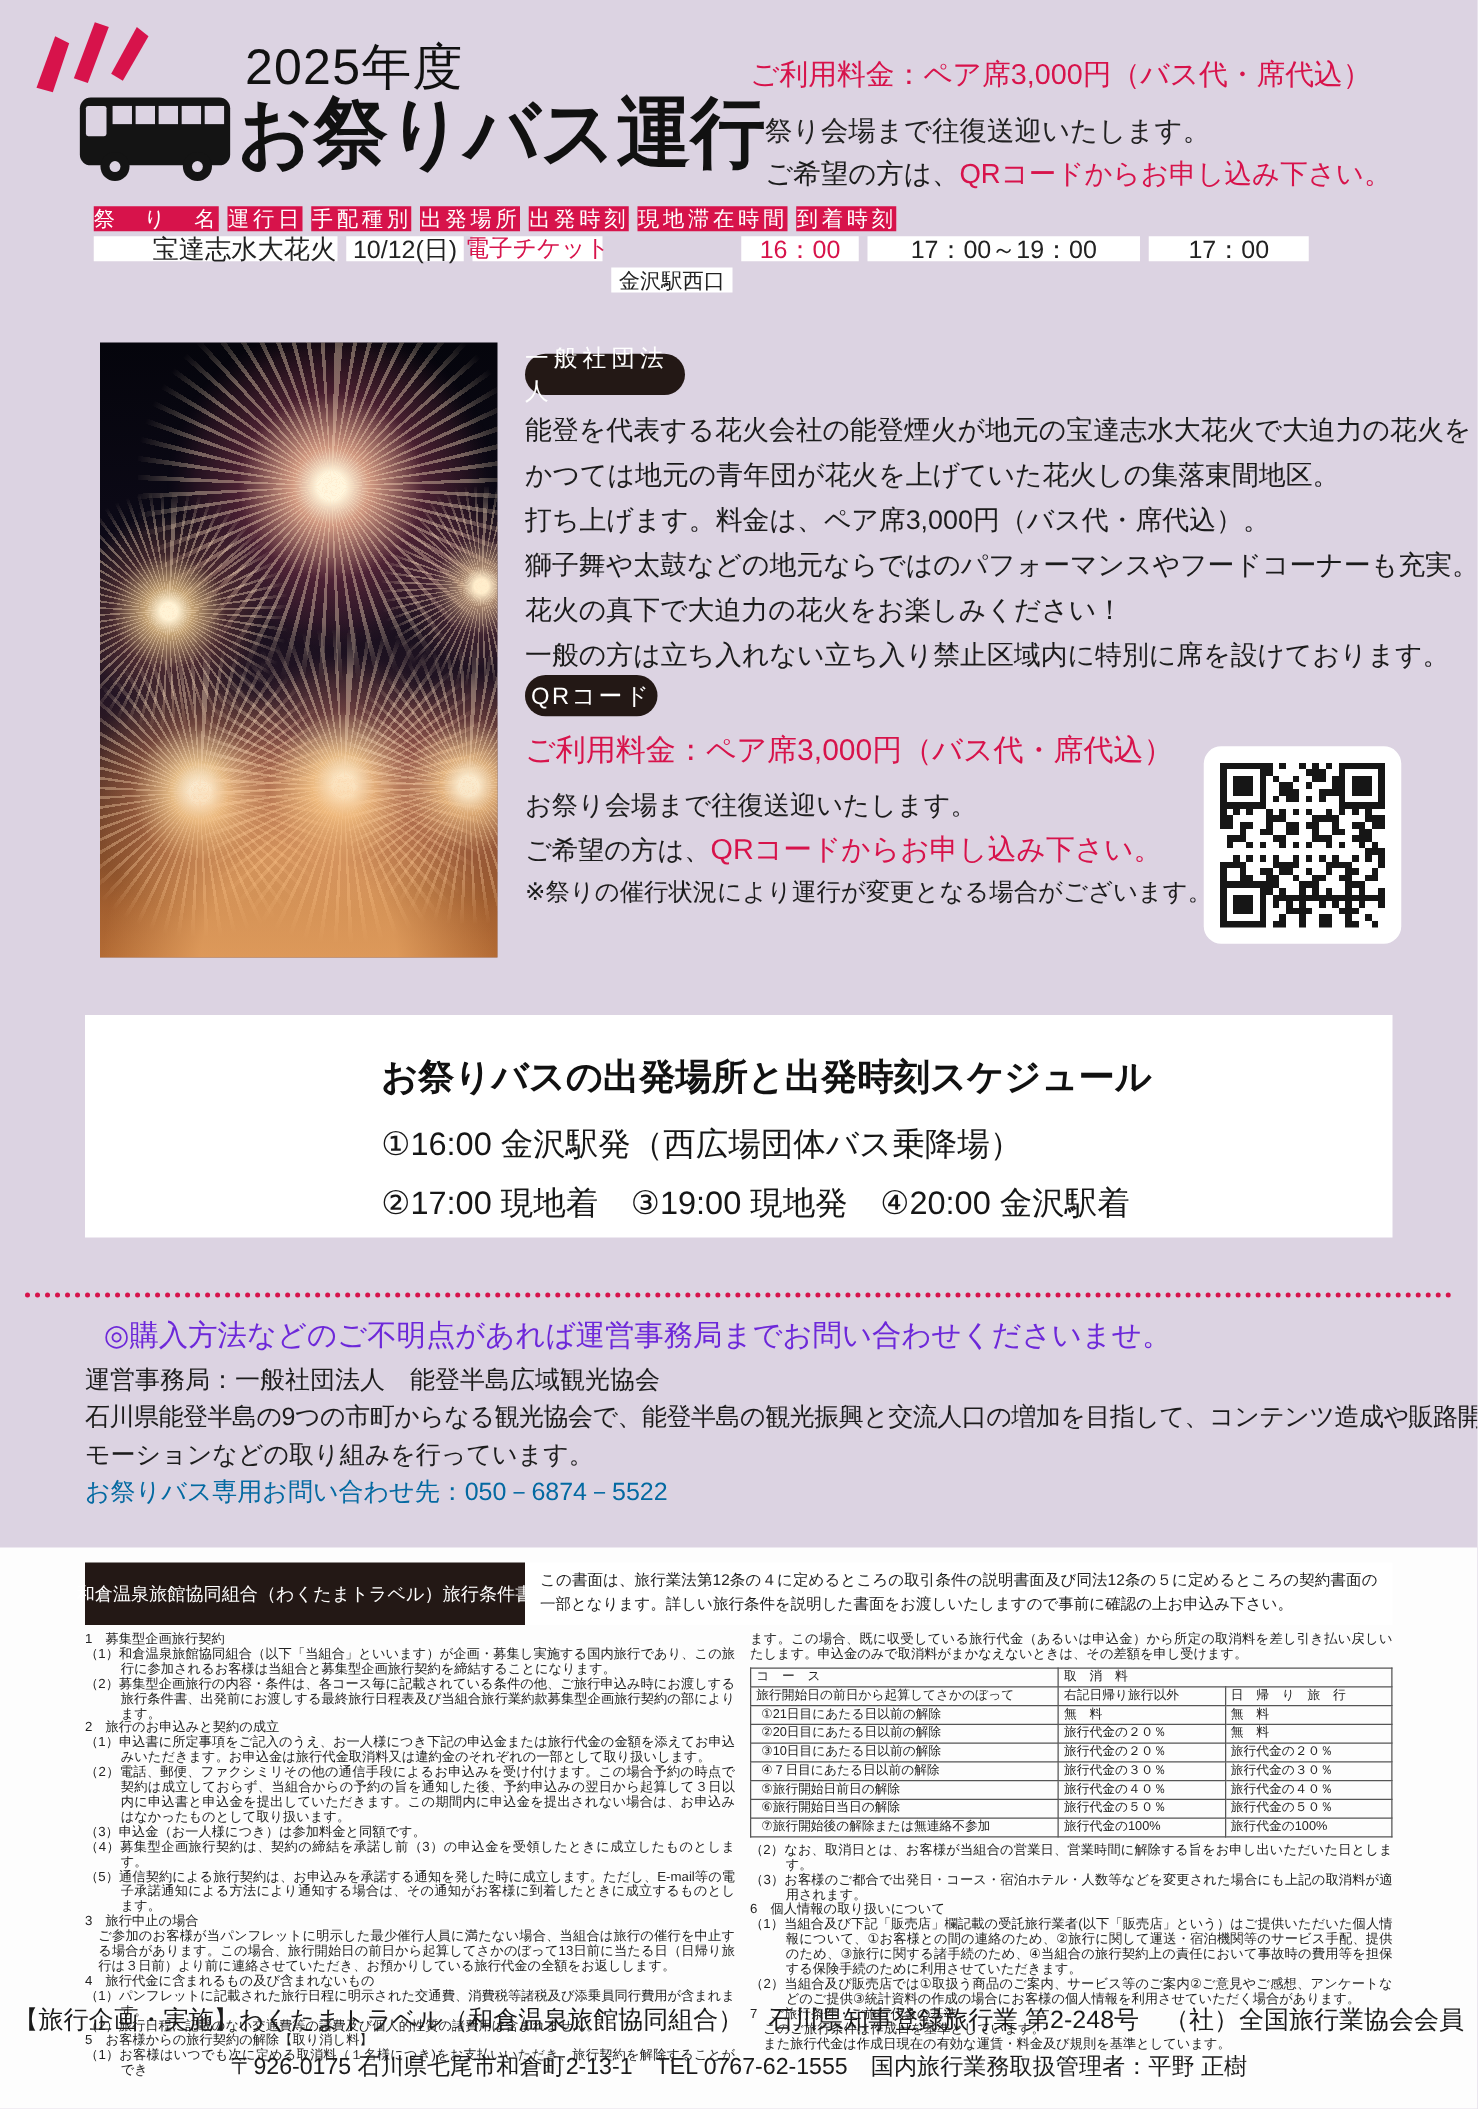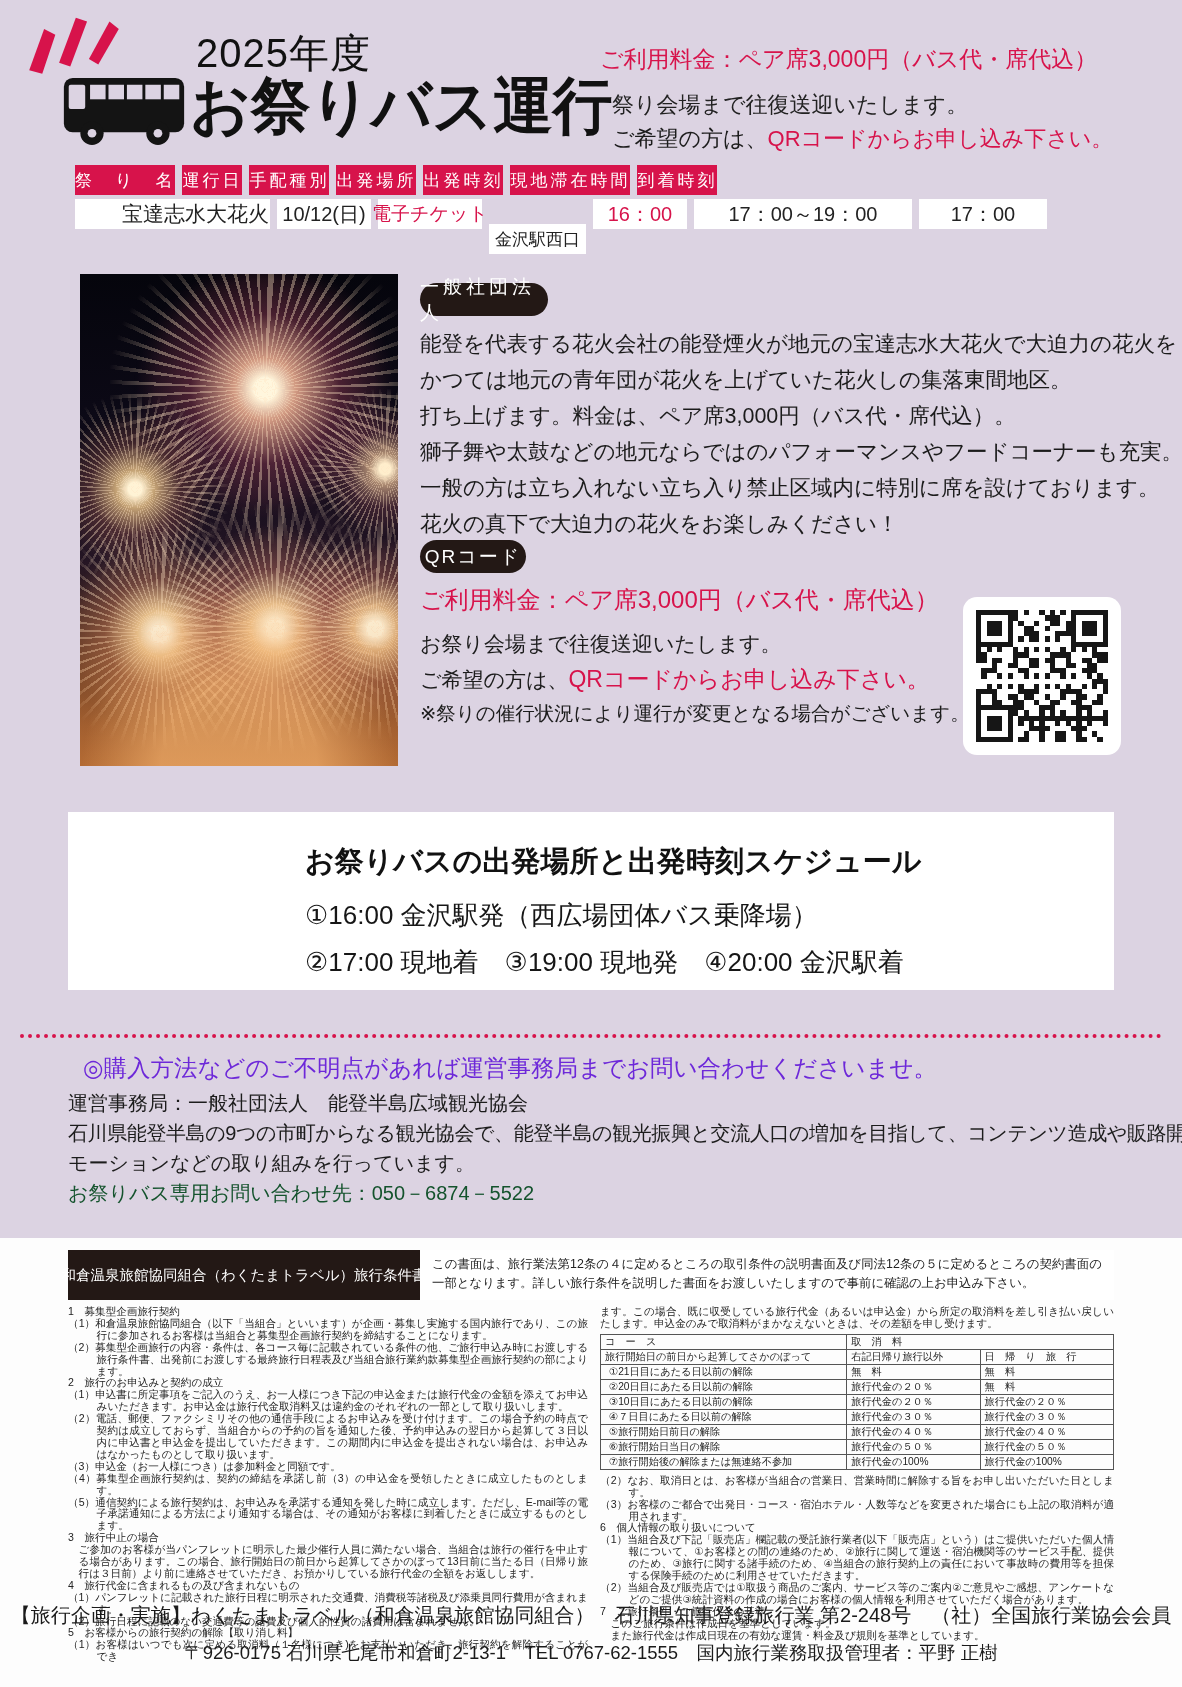--- a/index.html
+++ b/index.html
@@ -13,21 +13,21 @@
               transform:scaleX(.96);transform-origin:left top;white-space:nowrap;}
   .price-top{left:600px;top:44px;font-size:23px;color:#d7134b;white-space:nowrap;}
   .pickup-top{left:612px;top:90px;font-size:22px;color:#222;white-space:nowrap;}
   .apply-top{left:612px;top:124px;font-size:22px;white-space:nowrap;}
   .red{color:#d7134b;}
 
   
   .rtable{left:75px;top:165px;width:990px;}
   .trow{display:flex;gap:7px;}
   .trow + .trow{margin-top:4px;}
-  .cell{box-sizing:border-box;display:flex;align-items:center;justify-content:center;height:30px;white-space:nowrap;}
+  .cell{box-sizing:border-box;display:flex;align-items:center;justify-content:center;height:20px;white-space:nowrap;}
   .thead .cell{background:#d7134b;color:#fff;font-size:17px;letter-spacing:3px;}
   .tbody .cell{background:#fff;color:#222;font-size:20px;}
   .c1{width:195px;} .c2{width:94px;} .c3{width:104px;} .c4{width:97px;}
   .c5{width:94px;} .c6{width:218px;} .c7{width:128px;}
   .tbody .c1{font-size:21px;padding-left:46px;} .tbody .c4{font-size:17px;margin-top:25px;}
   .tbody .c3{color:#d7134b;font-size:19px;} .tbody .c5{color:#d7134b;}
 
   
   .photo{left:80px;top:274px;width:318px;height:492px;overflow:hidden;
          background:linear-gradient(#05050c 0%,#0d0a18 35%,#241524 58%,#47281f 76%,#7c4526 92%,#8a4f2a 100%);}
@@ -62,21 +62,21 @@
   .sbox-inner{padding:30px 0 0 237px;}
   .s-title{font-size:29px;font-weight:700;color:#111;margin:0 0 16px 0;}
   .s-line{font-size:26px;color:#161616;margin:0 0 12px 0;font-weight:500;}
 
   
   .dots{left:20px;top:1034px;width:1142px;border-top:4px dotted #d7134b;height:0;}
   .inq{left:68px;top:1052px;font-size:23.5px;color:#6d28d9;white-space:nowrap;margin-left:15px;}
   .office{left:68px;top:1090px;font-size:20px;white-space:nowrap;}
   .desc1{left:68px;top:1120px;font-size:20px;white-space:nowrap;letter-spacing:-.4px;}
   .desc2{left:68px;top:1150px;font-size:20px;white-space:nowrap;}
-  .phone{left:68px;top:1180px;font-size:20px;color:#14532d;white-space:nowrap;}
+  .phone{left:68px;top:1180px;font-size:20px;color:#0369a1;white-space:nowrap;}
 
   
   .white-bottom{left:0;top:1238px;width:1182px;height:449px;background:#fdfdfd;}
   .terms-bar{left:68px;top:1250px;width:1046px;height:50px;display:flex;}
   .terms-label{width:352px;background:#231815;color:#fff;font-size:14.5px;display:flex;align-items:center;justify-content:center;white-space:nowrap;}
   .terms-intro{flex:1;background:#fff;color:#222;font-size:12.4px;line-height:1.55;padding:5px 12px;box-sizing:border-box;text-align:justify;}
   .fp{font-size:10.6px;line-height:11.9px;color:#222;text-align:justify;}
   .fp p{margin:0;}
   .fp .h{padding-left:0;}
   .fp .p{padding-left:2.7em;text-indent:-2.7em;}
@@ -157,22 +157,22 @@
     <div class="glow"></div>
   </div>
 
   <div class="abs badge ov-badge">一般社団法人</div>
   <div class="abs ov-text">
 
   <p>能登を代表する花火会社の能登煙火が地元の宝達志水大花火で大迫力の花火を</p>
       <p>かつては地元の青年団が花火を上げていた花火しの集落東間地区。</p>
       <p>打ち上げます。料金は、ペア席3,000円（バス代・席代込）。</p>
       <p>獅子舞や太鼓などの地元ならではのパフォーマンスやフードコーナーも充実。</p>
+      <p>花火の真下で大迫力の花火をお楽しみください！</p>
       <p>一般の方は立ち入れない立ち入り禁止区域内に特別に席を設けております。</p>
-      <p>花火の真下で大迫力の花火をお楽しみください！</p>
     </div>
 
   <div class="abs badge qr-badge">QRコード</div>
   <div class="abs qr-price">ご利用料金：ペア席3,000円（バス代・席代込）</div>
   <div class="abs qr-line1">お祭り会場まで往復送迎いたします。</div>
   <div class="abs qr-line2">
     <span>ご希望の方は、</span><span class="red">QRコードからお申し込み下さい。</span>
   </div>
   <div class="abs qr-note">※祭りの催行状況により運行が変更となる場合がございます。</div>
   <div class="abs qr-box">

